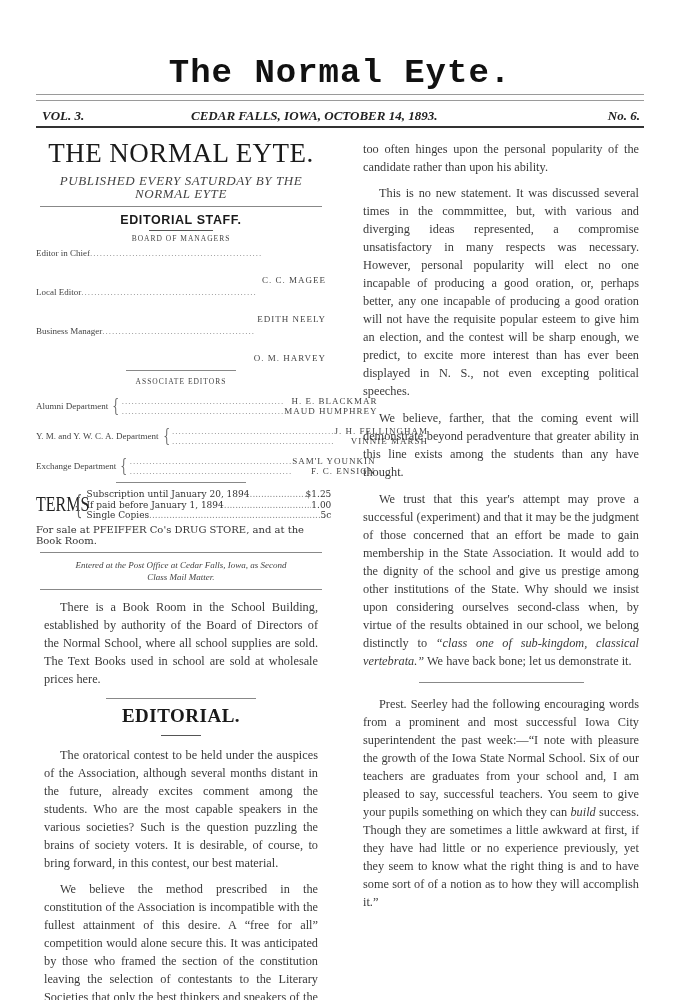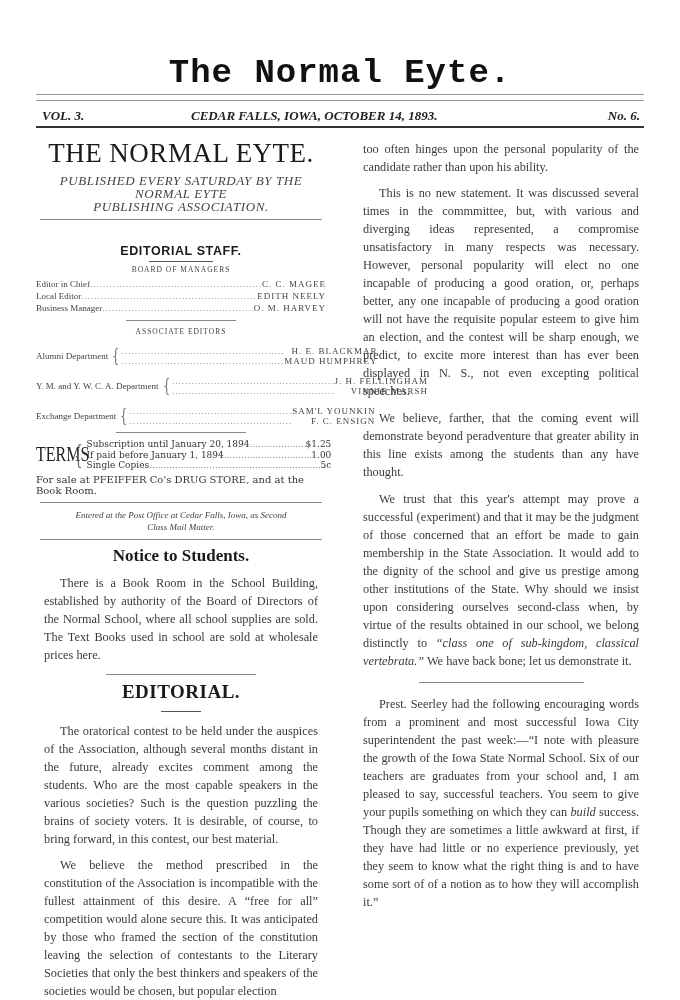--- a/index.html
+++ b/index.html
@@ -13,26 +13,26 @@
     .thick-rule { position: absolute; top: 126px; left: 36px; width: 608px; border-top: 2px solid #333; }
     .col { position: absolute; top: 130px; }
     .col-left { left: 36px; width: 290px; }
     .col-right { left: 355px; width: 292px; }
     .paper-title { text-align: center; font-size: 27px; letter-spacing: 0.5px; margin-top: 8px; color: #1a1a1a; line-height: 30px; }
     .pub-line { text-align: center; font-style: italic; font-size: 13px; letter-spacing: 0.6px; line-height: 13px; margin-top: 6px; color: #444; }
     .hr { border-top: 1px solid #888; margin: 6px auto; }
     .hr.full { width: 282px; }
     .hr.short { width: 64px; border-top: 1px solid #555; }
     .hr.mid { width: 110px; }
-    .staff-head { text-align: center; font-family: "Liberation Sans", sans-serif; font-weight: bold; font-size: 12.5px; letter-spacing: 0.6px; margin-top: 24px; color: #1a1a1a; }
+    .staff-head { text-align: center; font-family: "Liberation Sans", sans-serif; font-weight: bold; font-size: 12.5px; letter-spacing: 0.6px; margin-top: 6px; color: #1a1a1a; }
     .small-caps-head { text-align: center; font-size: 7.5px; letter-spacing: 1px; margin-top: 3px; color: #444; }
     .staff-row { display: flex; font-size: 9px; line-height: 12px; color: #444; font-family: "Liberation Serif", serif; }
     .staff-row .role { white-space: nowrap; }
     .staff-row .dots { flex: 1; overflow: hidden; white-space: nowrap; letter-spacing: 1px; color: #777; }
-    .staff-row .name { white-space: nowrap; letter-spacing: 1px; }
+    .staff-row .name { white-space: nowrap; letter-spacing: 1px; margin-top: 27px; }
     .dept { display: flex; align-items: center; font-size: 9px; color: #444; margin-top: 10px; }
     .dept .dlabel { white-space: nowrap; padding-right: 2px; }
     .dept .brace { font-size: 18px; line-height: 18px; color: #666; font-family: "DejaVu Serif", serif; transform: scaleX(0.6); }
     .dept .names { flex: 1; }
     .dept .nline { display: flex; line-height: 10px; }
     .dept .nline .dots { flex: 1; overflow: hidden; white-space: nowrap; letter-spacing: 1px; color: #777; }
     .dept .nline .name { white-space: nowrap; letter-spacing: 1px; }
     .terms { display: flex; align-items: center; margin-top: 4px; }
     .terms .tlabel { font-size: 20px; letter-spacing: 0px; color: #222; transform: scaleX(0.8); transform-origin: left; width: 34px; }
     .terms .brace { font-size: 26px; line-height: 26px; color: #666; transform: scaleX(0.5); font-family: "DejaVu Serif", serif; }
@@ -61,21 +61,20 @@
   <span class="vol">VOL. 3.</span>
   <span class="place">CEDAR FALLS, IOWA, OCTOBER 14, 1893.</span>
   <span class="no">No. 6.</span>
 </div>
 <div class="thick-rule"></div>
 
 <div class="col col-left">
   <div class="paper-title">THE NORMAL EYTE.</div>
   <div class="pub-line">
     <div>PUBLISHED EVERY SATURDAY BY THE NORMAL EYTE</div>
-    <div>PUBLISHING ASSOCIATION.</div>
   </div>
   <div class="hr full"></div>
   <div class="staff-head">EDITORIAL STAFF.</div>
   <div class="hr short" style="margin:3px auto;"></div>
   <div class="small-caps-head">BOARD OF MANAGERS</div>
 
   <div style="margin-top:4px;">
     <div class="staff-row">
       <span class="role">Editor in Chief</span>
       <span class="dots">......................................................................................</span>
@@ -161,21 +160,20 @@
     </div>
   </div>
   <div class="note">For sale at PFEIFFER Co's DRUG STORE, and at the Book Room.</div>
   <div class="hr full"></div>
   <div class="entered">
     <div>Entered at the Post Office at Cedar Falls, Iowa, as Second</div>
     <div>Class Mail Matter.</div>
   </div>
   <div class="hr full"></div>
 
-  <div class="sec-head">Notice to Students.</div>
   <div class="body-text">
     <p>There is a Book Room in the School Building, established by authority of the Board of Directors of the Normal School, where all school supplies are sold. The Text Books used in school are sold at wholesale prices here.</p>
   </div>
   <div class="hr" style="width:150px; margin-top:10px;"></div>
   <div class="sec-head big">EDITORIAL.</div>
   <div class="hr short" style="width:40px; margin:8px auto 10px;"></div>
   <div class="body-text">
     <p>The oratorical contest to be held under the auspices of the Association, although several months distant in the future, already excites comment among the students. Who are the most capable speakers in the various societies? Such is the question puzzling the brains of society voters. It is desirable, of course, to bring forward, in this contest, our best material.</p>
     <p>We believe the method prescribed in the constitution of the Association is incompatible with the fullest attainment of this desire. A “free for all” competition would alone secure this. It was anticipated by those who framed the section of the constitution leaving the selection of contestants to the Literary Societies that only the best thinkers and speakers of the societies would be chosen, but popular election</p>
   </div>

